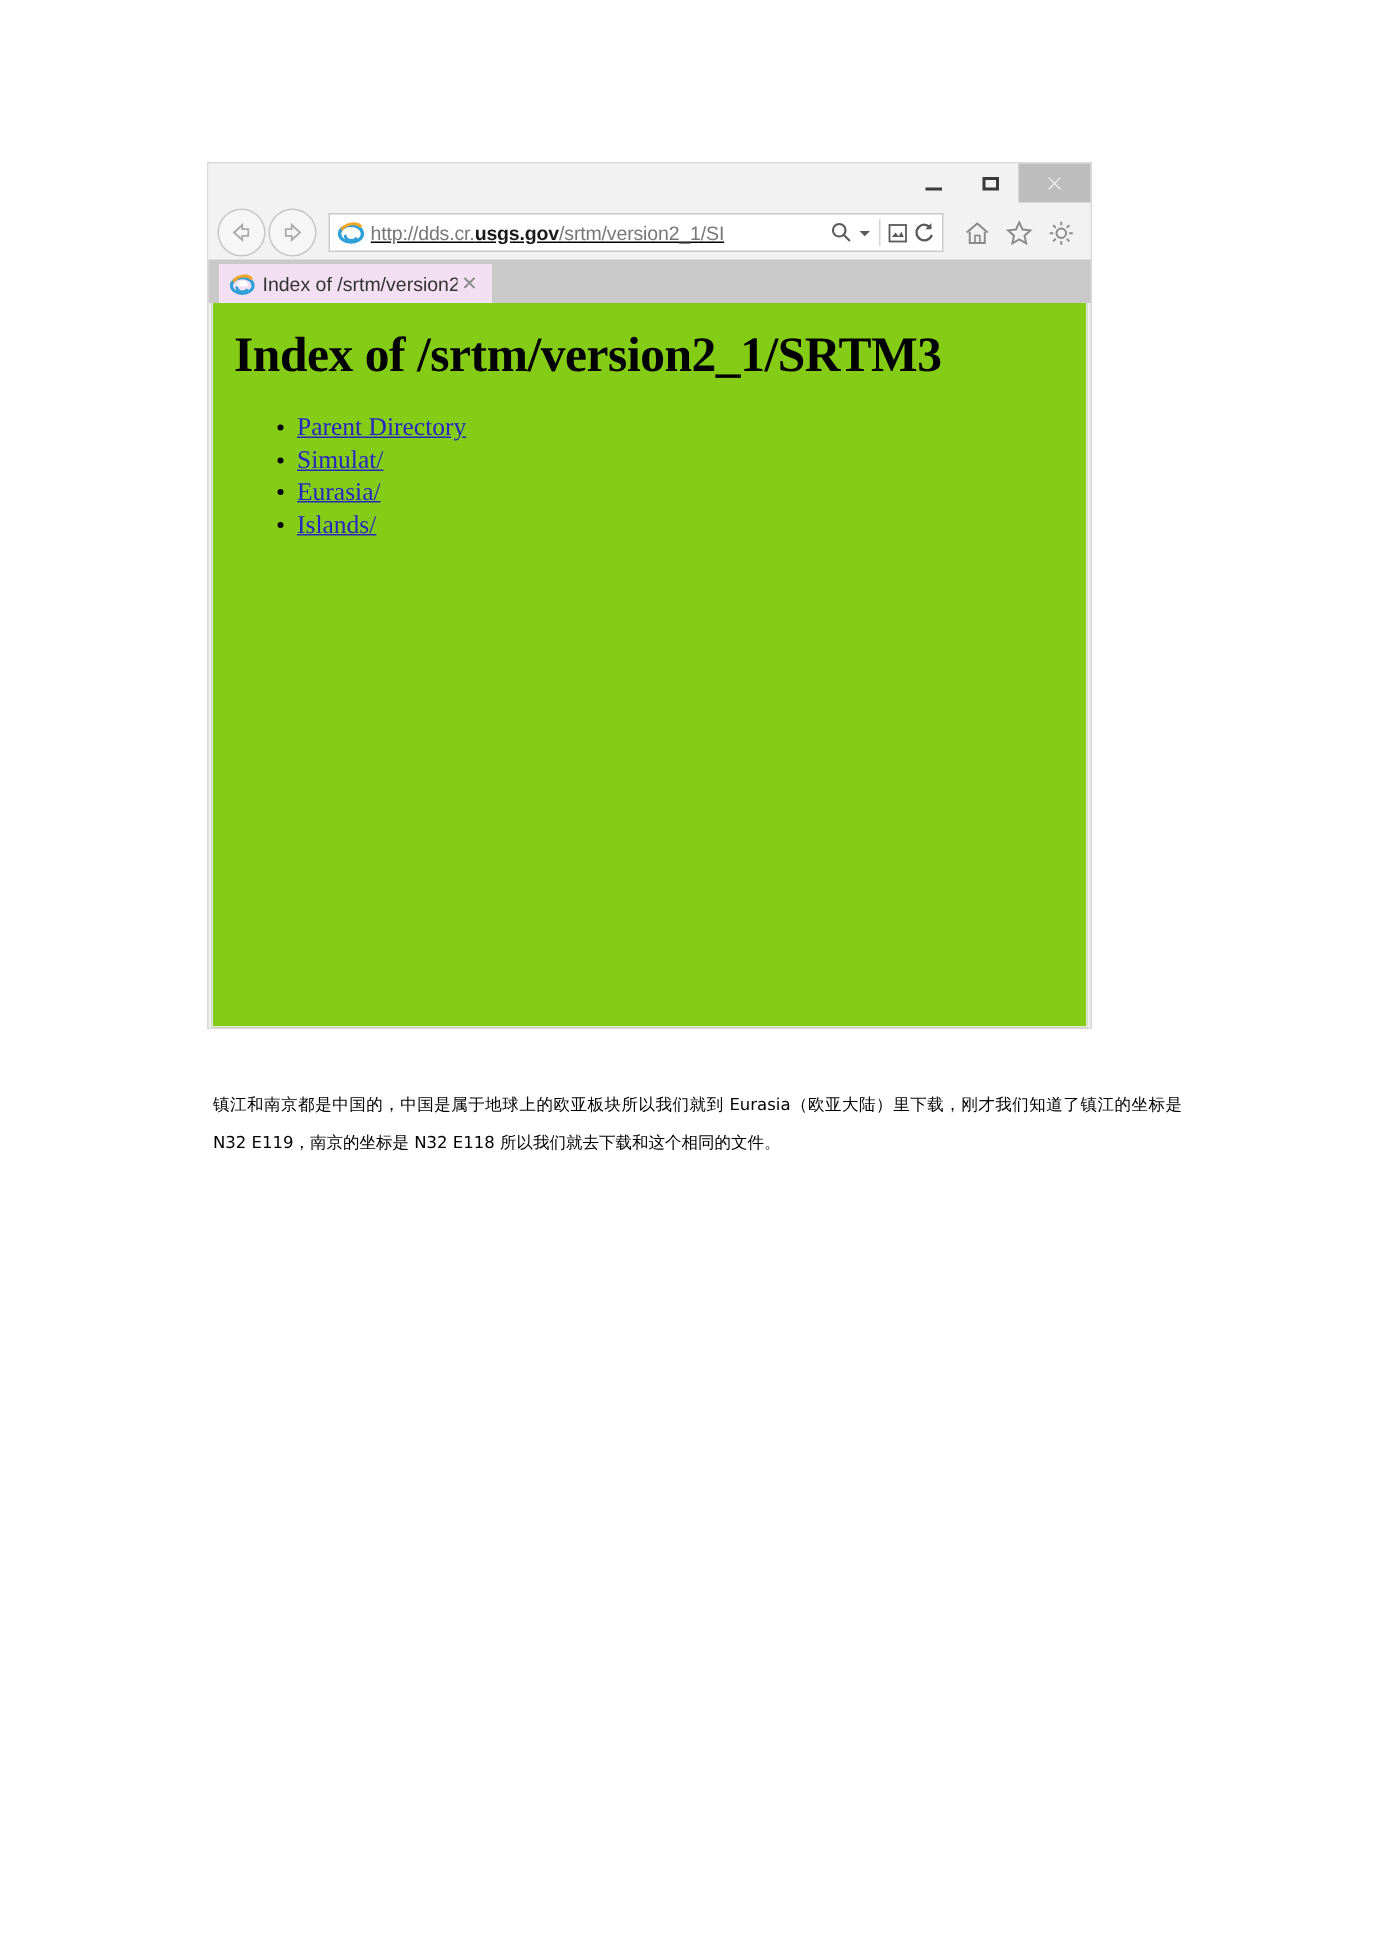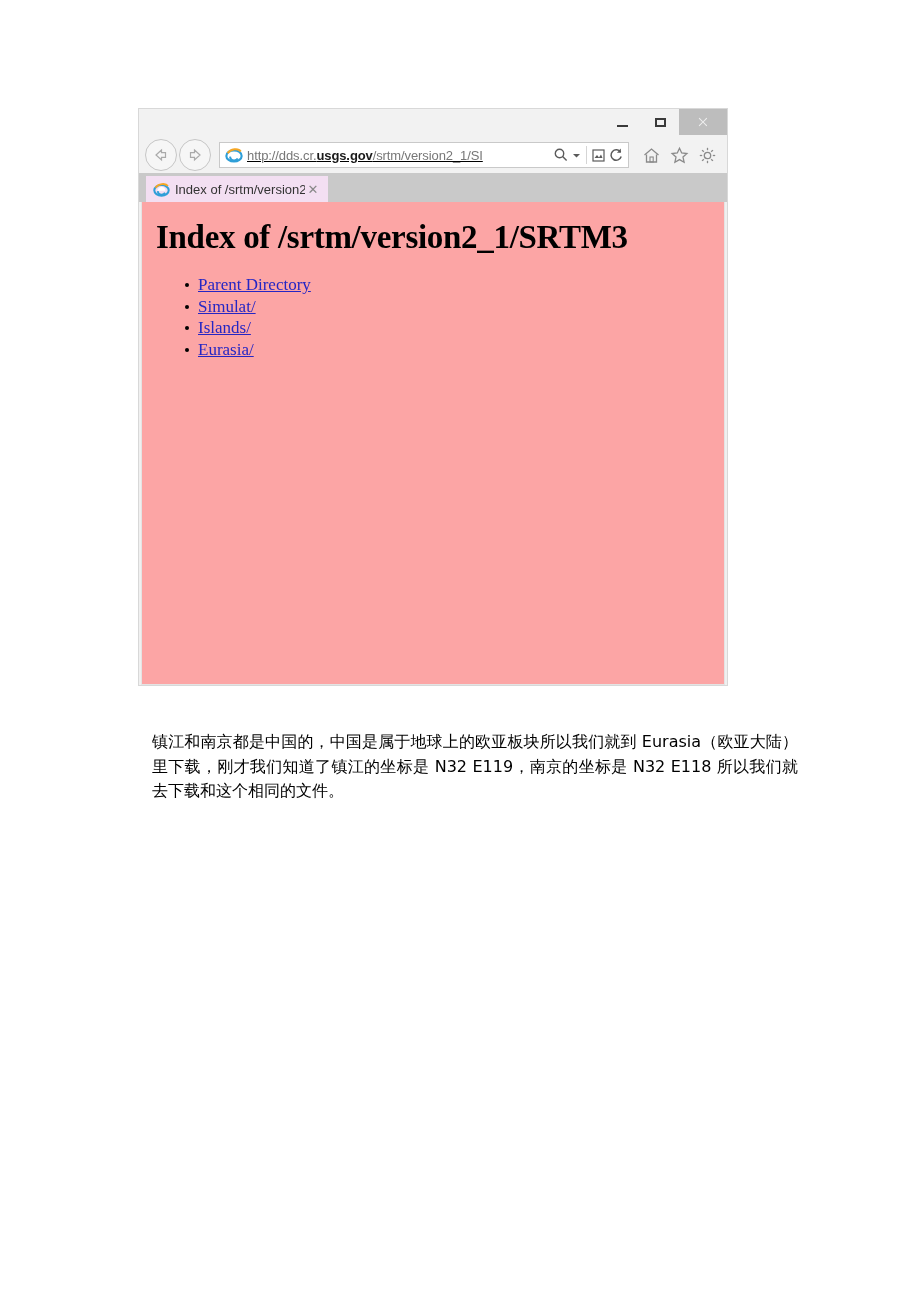--- a/index.html
+++ b/index.html
@@ -207,21 +207,21 @@
     width: 16px;
     text-align: center;
     color: #888;
     font-size: 13px;
     font-family: "DejaVu Sans", sans-serif;
   }
   .tab-filler { flex: 1; height: 26px; background: #c9c9c9; }
 
   
   .page-area {
-    background: #fca5a5;
+    background: #84cc16;
     height: 483px;
     margin: 0 2px 2px 2px;
     border: 1px solid #e4e4e4;
     border-top: none;
     box-sizing: border-box;
     overflow: hidden;
     position: relative;
   }
   .page-heading {
     font-family: "Liberation Serif", serif;
@@ -256,25 +256,25 @@
   }
   .dir-link {
     color: #2526c4;
     text-decoration: underline;
     cursor: pointer;
   }
 
   
   .doc-paragraph {
     position: absolute;
-    left: 152px;
+    left: 142px;
     top: 714px;
     width: 646px;
     font-family: "DejaVu Sans", "Liberation Sans", sans-serif;
-    font-size: 16px;
+    font-size: 11px;
     line-height: 24.5px;
     color: #000000;
     text-align: justify;
     text-justify: inter-ideograph;
   }
 </style>
 </head>
 <body>
 
 <div class="browser-window">
@@ -386,19 +386,19 @@
     </div>
 
     <div class="tab-filler"></div>
   </div>
 
   <div class="page-area">
     <div class="page-heading">Index of /srtm/version2_1/SRTM3</div>
     <ul class="dir-list">
       <li><a class="dir-link">Parent Directory</a></li>
       <li><a class="dir-link">Simulat/</a></li>
+      <li><a class="dir-link">Eurasia/</a></li>
       <li><a class="dir-link">Islands/</a></li>
-      <li><a class="dir-link">Eurasia/</a></li>
     </ul>
   </div>
 </div>
 
 <p class="doc-paragraph">镇江和南京都是中国的，中国是属于地球上的欧亚板块所以我们就到 Eurasia（欧亚大陆）里下载，刚才我们知道了镇江的坐标是 N32 E119，南京的坐标是 N32 E118 所以我们就去下载和这个相同的文件。</p>
 
 </body></html>

